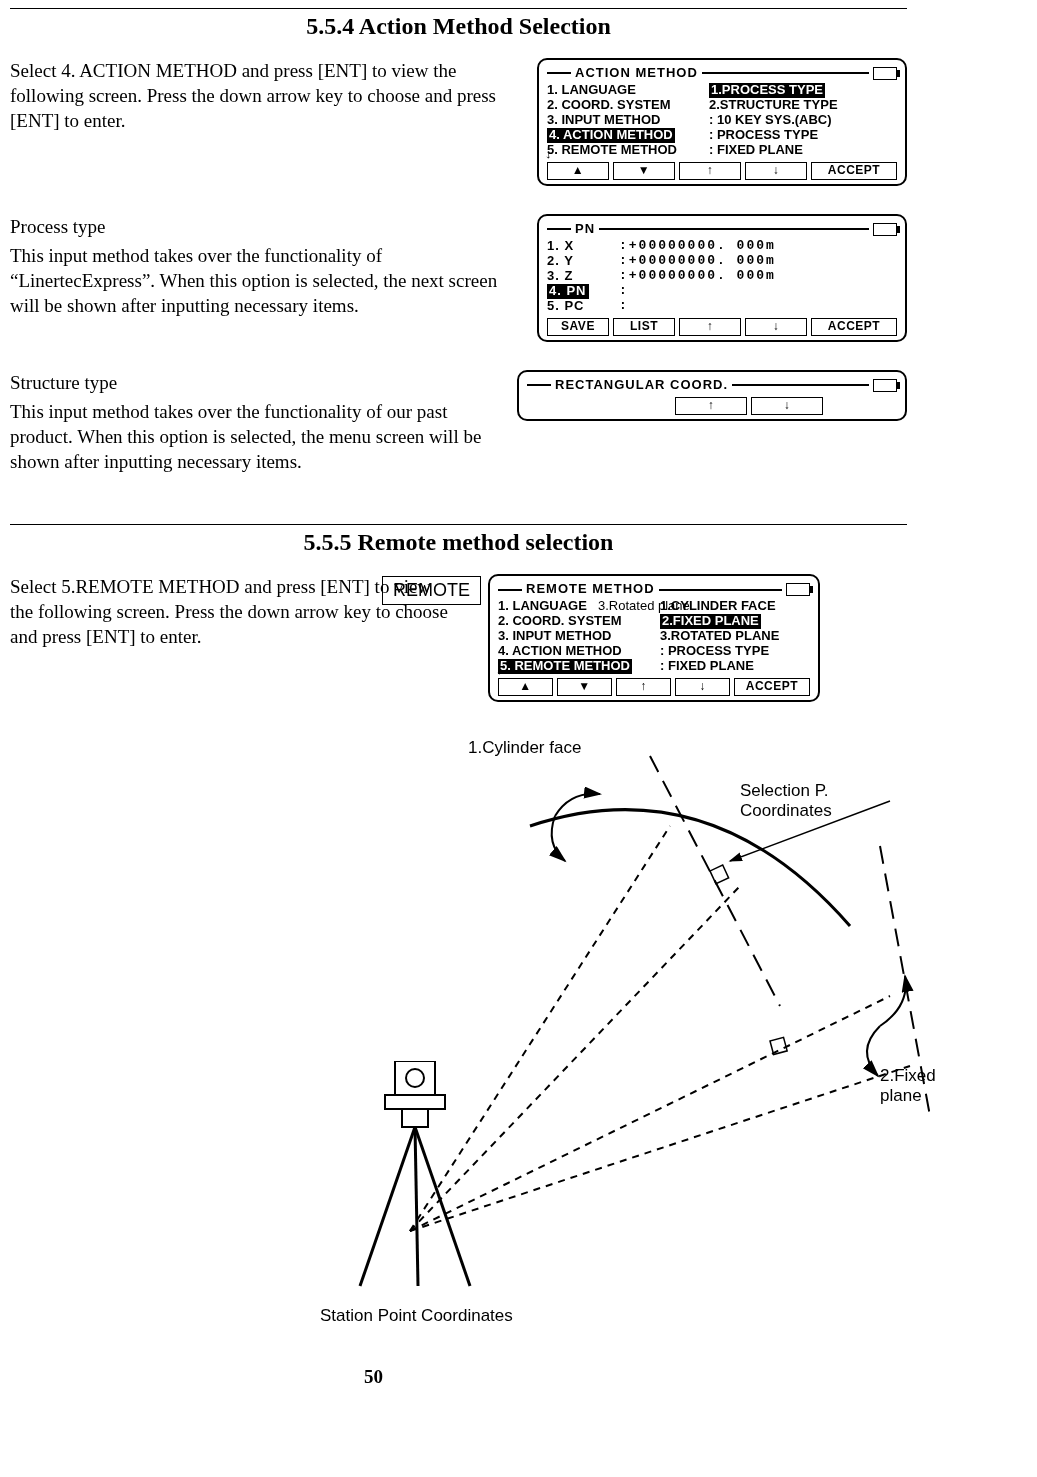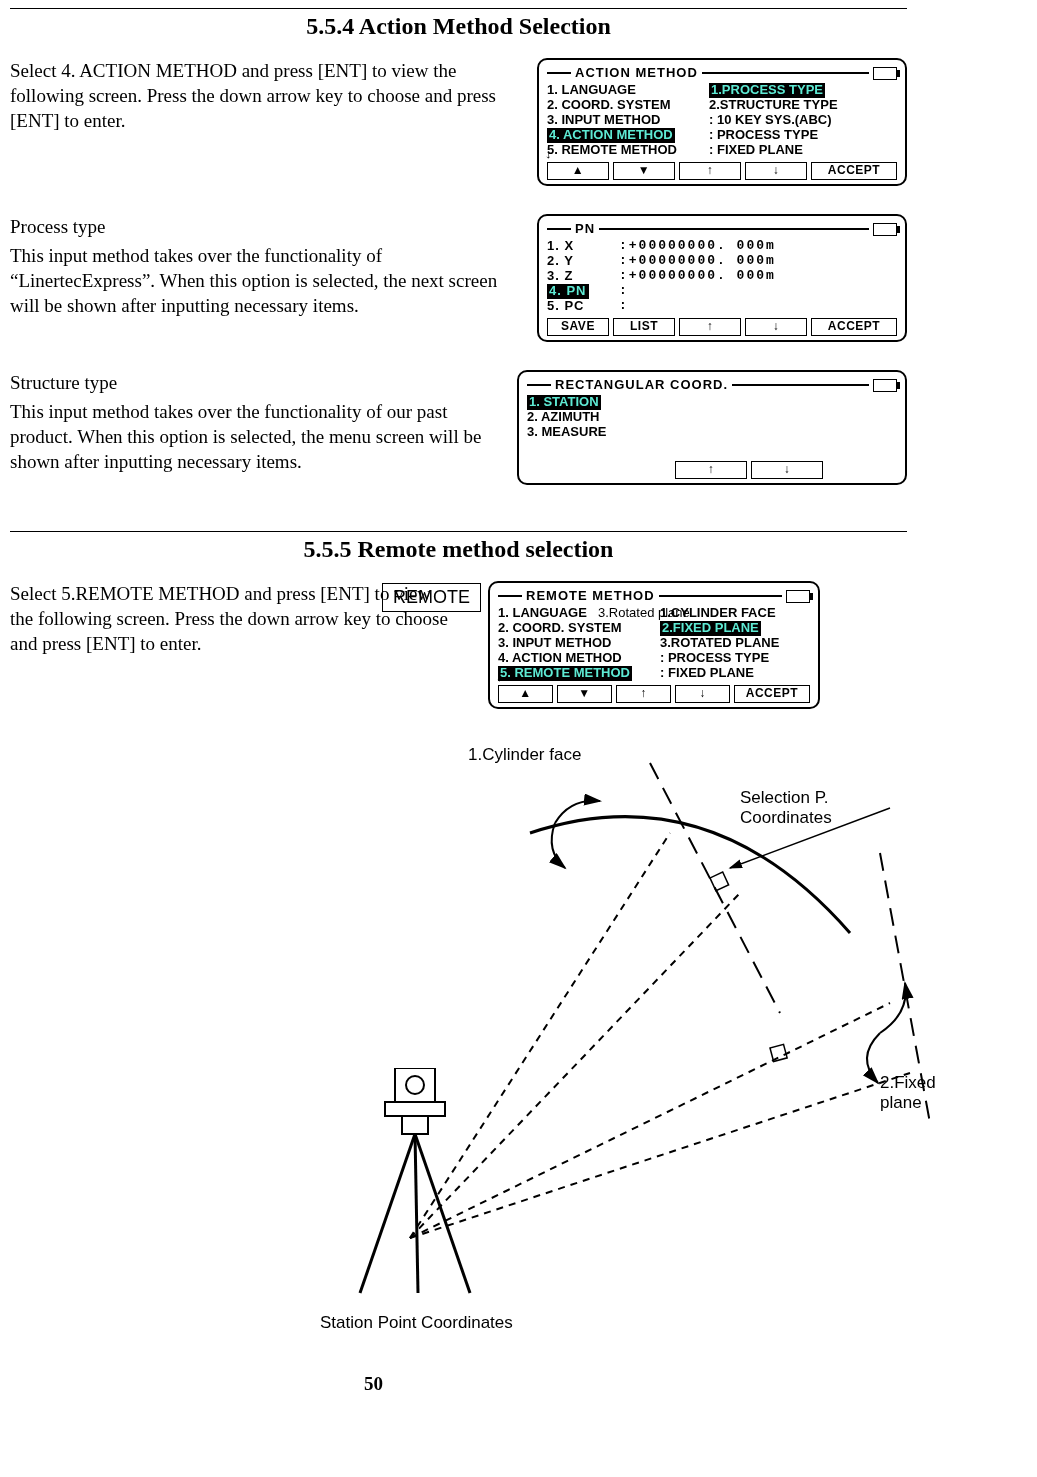--- a/index.html
+++ b/index.html
@@ -60,21 +60,21 @@
   .lcd-title-text { white-space: nowrap; letter-spacing: 1px; }
   .batt {
     width: 22px; height: 11px; border: 1.5px solid #000; position: relative; flex: 0 0 auto;
   }
   .batt::after { content:""; position:absolute; right:-4px; top:2px; width:3px; height:7px; background:#000; }
   .batt .fill { background:#000; height:100%; }
   .menu-lines { position: relative; }
   .menu-line { display: flex; align-items: center; height: 15px; gap: 2px; }
   .menu-left { width: 160px; white-space: nowrap; overflow: hidden; }
   .menu-right { flex: 1; white-space: nowrap; overflow: hidden; }
-  .inv { background:#000; color:#5eead4; padding: 0 2px; display:inline-block; }
+  .inv { background:#000; color:#ffffff; padding: 0 2px; display:inline-block; }
   .lcd-softkeys {
     display: flex;
     gap: 4px;
     margin-top: 4px;
   }
   .sk {
     flex: 1;
     border: 1.5px solid #000;
     height: 16px;
     display: flex;
@@ -228,31 +228,20 @@
     <p class="sub-title">Structure type</p>
     <p>This input method takes over the functionality of our past product. When this option is selected, the menu screen will be shown after inputting necessary items.</p>
   </div>
   <div class="lcd" style="width:390px">
     <div class="lcd-title-row">
       <span class="dash"></span>
       <span class="lcd-title-text">RECTANGULAR COORD.</span>
       <span class="dash long"></span>
       <span class="batt"><span class="fill" style="width:60%"></span></span>
     </div>
-    <div class="menu-lines" style="min-height:62px">
-      <div class="menu-line">
-          <span class="inv">1. STATION</span>
-        </div>
-      <div class="menu-line">
-          <span>2. AZIMUTH</span>
-        </div>
-      <div class="menu-line">
-          <span>3. MEASURE</span>
-        </div>
-    </div>
     <div class="lcd-softkeys">
       <div class="sk" style="border:none"></div>
       <div class="sk" style="border:none"></div>
       <div class="sk">↑</div>
       <div class="sk">↓</div>
       <div class="sk" style="border:none"></div>
     </div>
   </div>
 </div>
 

